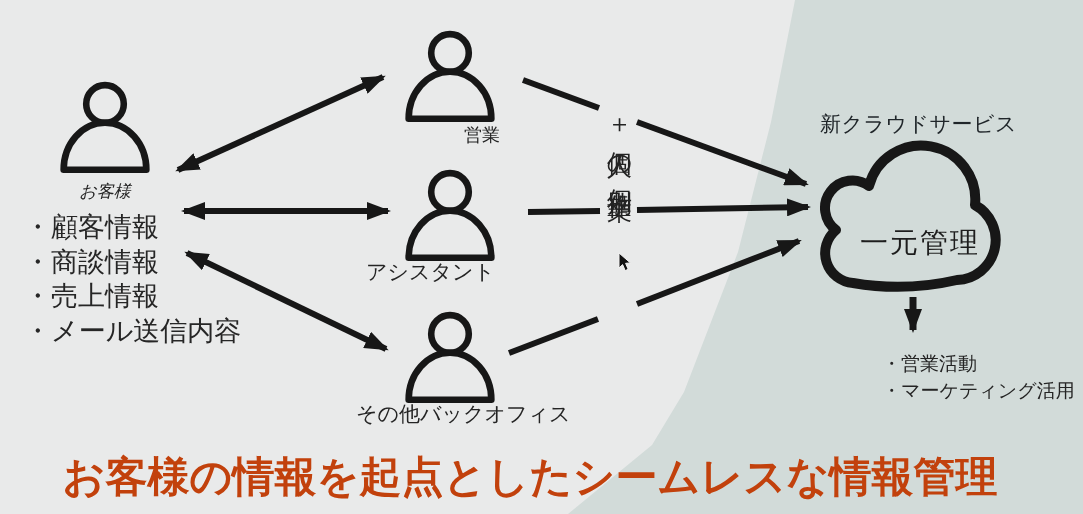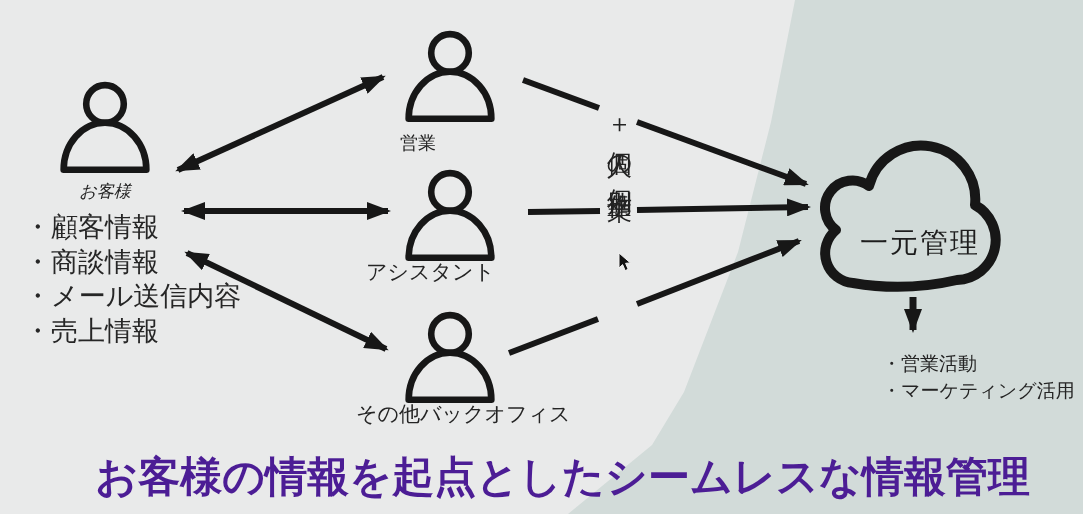--- a/index.html
+++ b/index.html
@@ -13,34 +13,34 @@
   }
   .bg-right{
     position:absolute;inset:0;
     background:#d2dbd9;
     clip-path:polygon(795px 0px,1083px 0px,1083px 514px,568px 514px,652px 445px,684px 392px,738px 252px,771px 122px);
   }
   svg.diagram{position:absolute;left:0;top:0;}
   .txt{position:absolute;white-space:nowrap;}
   .customer-label{left:57px;top:180px;width:96px;text-align:center;font-size:17px;font-style:italic;}
   .customer-items{position:absolute;left:24px;top:210px;font-size:27px;line-height:34.5px;color:#262626;}
-  .sales-label{left:400px;top:123px;width:100px;text-align:left;font-size:18px;margin-top:8px;}
+  .sales-label{left:400px;top:123px;width:100px;text-align:right;font-size:18px;}
   .assistant-label{left:361px;top:258px;width:134px;text-align:right;font-size:21px;}
   .backoffice-label{left:356px;top:400px;width:190px;text-align:center;font-size:21px;}
   .vertical-note{
     left:603px;top:104px;
     writing-mode:vertical-rl;
     font-size:25px;letter-spacing:3px;color:#232323;
   }
   .cloud-heading{left:820px;top:110px;width:215px;font-size:21px;color:#20262a;letter-spacing:0.5px;}
   .cloud-label{left:848px;top:224px;width:144px;text-align:center;font-size:28px;letter-spacing:2px;color:#1d1d1d;}
   .cloud-outputs{position:absolute;left:834px;top:350px;font-size:19px;line-height:27px;color:#242424;margin-left:48px;}
   .footer-title{
-    left:30px;top:449px;width:1000px;text-align:right;
-    font-size:42px;font-weight:600;color:#4c1d95;
+    left:30px;top:449px;width:1000px;text-align:center;
+    font-size:42px;font-weight:600;color:#c2410c;
   }
 </style>
 </head>
 <body>
 
 <div class="stage">
   <div class="bg-right"></div>
 
   <svg class="diagram" width="1083" height="514" viewBox="0 0 1083 514">
     <defs>
@@ -79,30 +79,31 @@
     <line x1="913" y1="297" x2="913" y2="330" stroke="#171717" stroke-width="7" marker-end="url(#head)"></line>
 
     <path d="M619 253 l0 15 l3.6 -3.4 l2.6 6 l3 -1.3 l-2.6 -6 l4.8 -0.4 Z" fill="#111111" stroke="#f2f2f2" stroke-width="1"></path>
   </svg>
 
   <div class="txt customer-label">お客様</div>
 
   <div class="customer-items">
     <div>・顧客情報</div>
     <div>・商談情報</div>
+    <div>・売上情報</div>
     <div>・メール送信内容</div>
-    <div>・売上情報</div>
   </div>
 
   <div class="txt sales-label">営業</div>
   <div class="txt assistant-label">アシスタント</div>
   <div class="txt backoffice-label">その他バックオフィス</div>
 
   <div class="txt vertical-note">＋個人の個別作業</div>
 
+  <div class="txt cloud-heading">新クラウドサービス</div>
   <div class="txt cloud-label">一元管理</div>
 
   <div class="cloud-outputs">
     <div>・営業活動</div>
     <div>・マーケティング活用</div>
   </div>
 
   <div class="txt footer-title">お客様の情報を起点としたシームレスな情報管理</div>
 </div>
 

